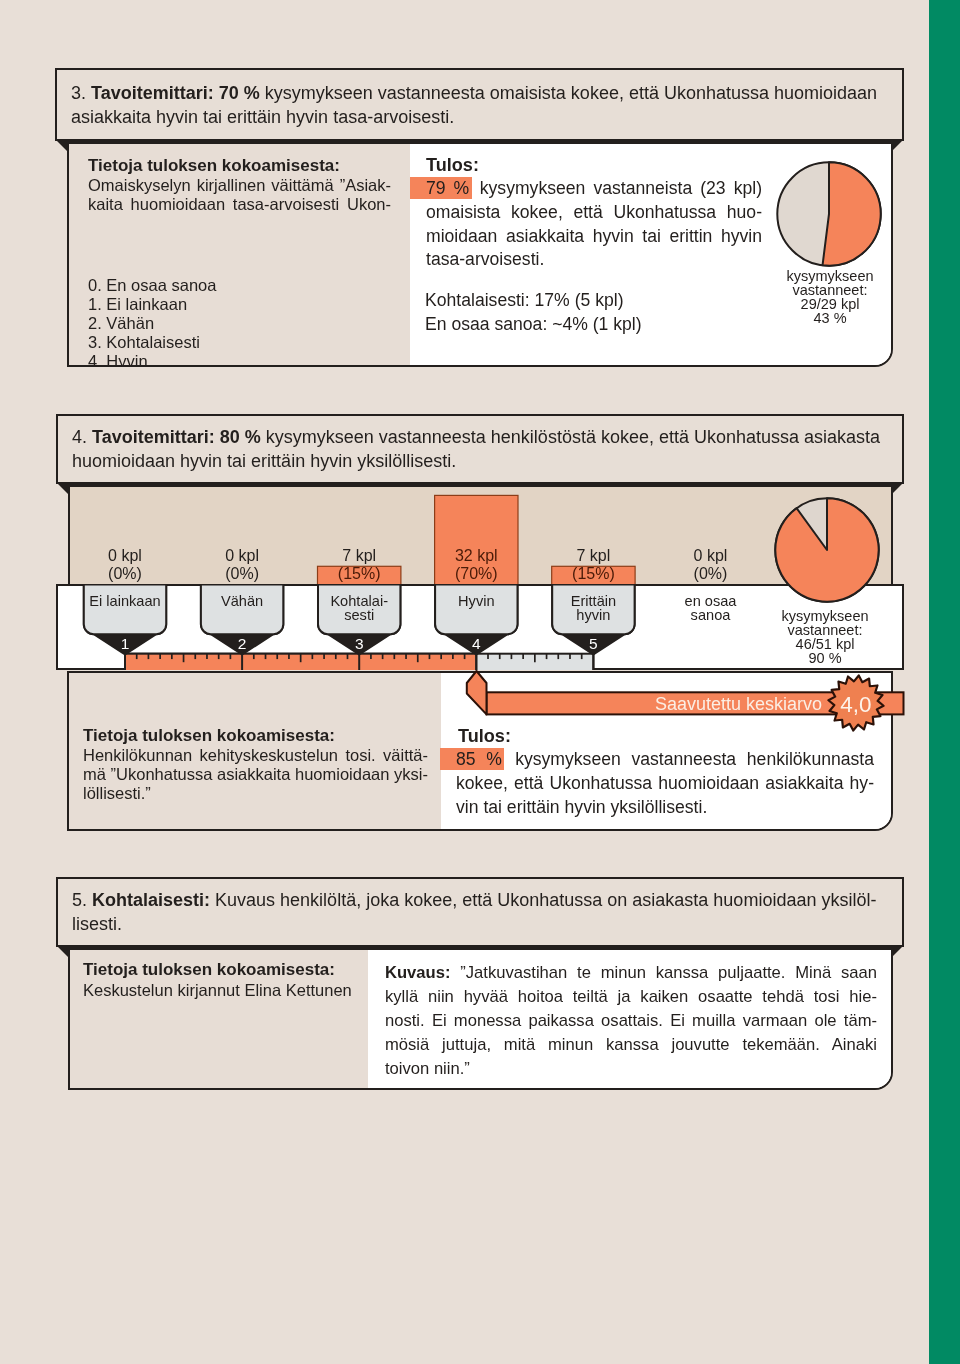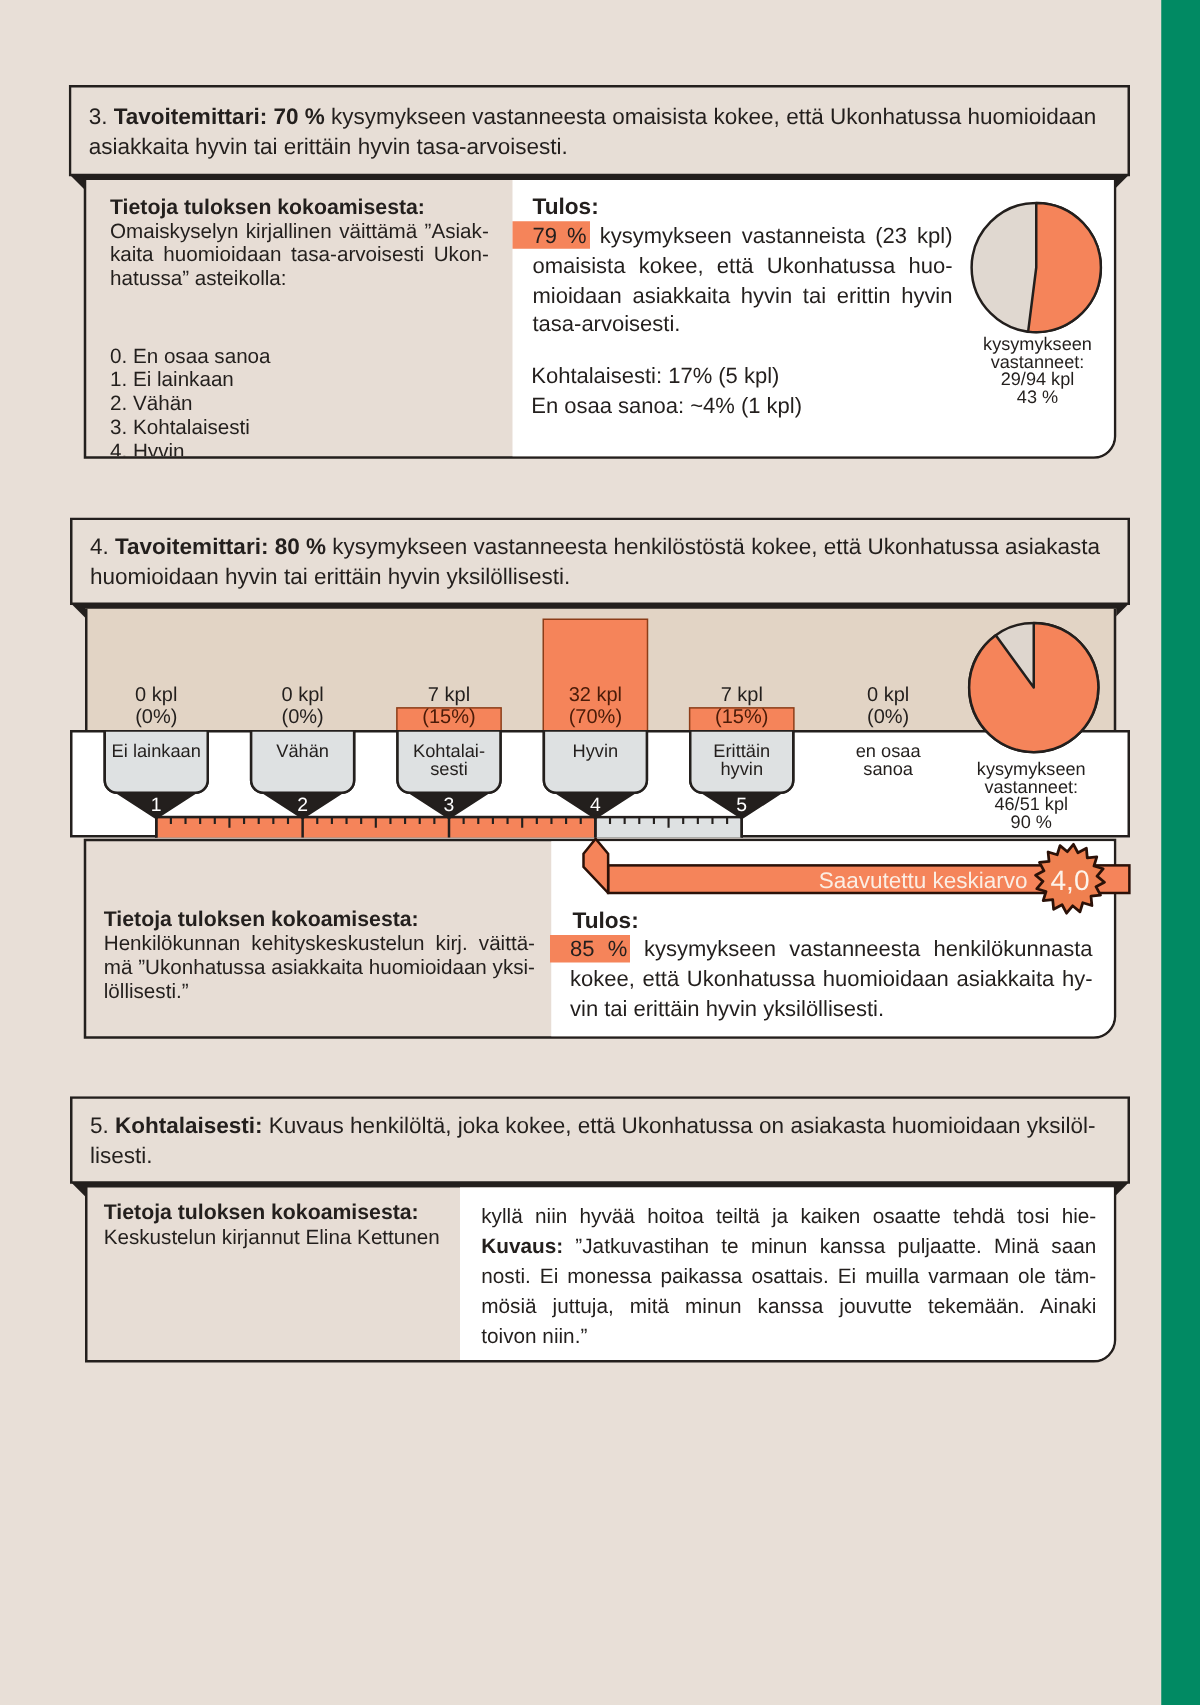--- a/index.html
+++ b/index.html
@@ -49,21 +49,20 @@
     </div>
   </div>
 
   <div class="bodybox" style="left:67px;top:142px;width:826px;height:225px;border-bottom-right-radius:18px;">
     <div class="whitehalf" style="left:341px;top:-2px;width:487px;height:225px;border-bottom-right-radius:16px;"></div>
 
     <div class="info-title" style="left:19px;top:12px;">Tietoja tuloksen kokoamisesta:</div>
     <div class="info-body" style="left:19px;top:32px;width:303px;">
       <div class="jline">Omaiskyselyn kirjallinen väittämä ”Asiak-</div>
       <div class="jline">kaita huomioidaan tasa-arvoisesti Ukon-</div>
-      <div>hatussa” asteikolla:</div>
     </div>
     <div class="scale-list" style="left:19px;top:92px;">
       <div>0. En osaa sanoa</div>
       <div>1. Ei lainkaan</div>
       <div>2. Vähän</div>
       <div>3. Kohtalaisesti</div>
       <div>4. Hyvin</div>
       <div>5. Erittäin hyvin</div>
     </div>
 
@@ -79,21 +78,21 @@
       <div>En osaa sanoa: ~4% (1 kpl)</div>
     </div>
 
     <svg class="pie" style="position:absolute;left:707px;top:17px;" width="106" height="106" viewBox="0 0 106 106">
         <circle cx="53" cy="53" r="51.7" fill="#e0d8d0" stroke="#231f1d" stroke-width="2"></circle>
         <path d="M53,53 L53,1.2999999999999972 A51.7,51.7 0 1,1 46.52027182472547,104.29233005795851 Z" fill="#f5845a" stroke="#231f1d" stroke-width="2" stroke-linejoin="round"></path>
       </svg>
     <div class="piecap" style="left:689px;top:126px;width:144px;">
       <div>kysymykseen</div>
       <div>vastanneet:</div>
-      <div>29/94 kpl</div>
+      <div>29/29 kpl</div>
       <div>43 %</div>
     </div>
   </div>
 
   <div class="callout" style="left:57px;top:415px;width:848px;height:69px;">
     <svg width="860" height="92" viewBox="0 0 860 92">
       <path d="M1,1 H847 V69 L835,81 H13 L1,69 Z" fill="#231f1d"></path>
       <rect x="1" y="1" width="846" height="68" fill="#e7ded6" stroke="#231f1d" stroke-width="2"></rect>
     </svg>
     <div class="hdrtxt" style="left:15px;top:11px;width:834px;">
@@ -192,21 +191,21 @@
         <text x="537.4" y="64.7" text-anchor="middle" font-family="&quot;Liberation Sans&quot;, sans-serif" font-size="15.5" fill="#ffffff">5</text>
         <text x="654.5" y="21.9" text-anchor="middle" font-family="&quot;Liberation Sans&quot;, sans-serif" font-size="14.6" fill="#231f1d">en osaa</text>
         <text x="654.5" y="36.4" text-anchor="middle" font-family="&quot;Liberation Sans&quot;, sans-serif" font-size="14.6" fill="#231f1d">sanoa</text>
       </svg>
     </div>
 
   <div class="bodybox" style="left:67px;top:671px;width:826px;height:160px;border-bottom-right-radius:18px;">
     <div class="whitehalf" style="left:372px;top:-2px;width:456px;height:160px;border-bottom-right-radius:16px;"></div>
     <div class="info-title" style="left:14px;top:53px;">Tietoja tuloksen kokoamisesta:</div>
     <div class="info-body" style="left:14px;top:73px;width:345px;">
-      <div class="jline">Henkilökunnan kehityskeskustelun kirj. väittä-</div>
+      <div class="jline">Henkilökunnan kehityskeskustelun tosi. väittä-</div>
       <div class="jline">mä ”Ukonhatussa asiakkaita huomioidaan yksi-</div>
       <div>löllisesti.”</div>
     </div>
     <div class="res-title" style="left:389px;top:53px;">Tulos:</div>
     <div class="res-body" style="left:387px;top:75px;width:418px;">
       <div class="jline"><span class="badge">85 %</span><span> kysymykseen vastanneesta henkilökunnasta</span></div>
       <div class="jline">kokee, että Ukonhatussa huomioidaan asiakkaita hy-</div>
       <div>vin tai erittäin hyvin yksilöllisesti.</div>
     </div>
   </div>
@@ -241,20 +240,20 @@
       <div><span>5. </span><b>Kohtalaisesti:</b><span> Kuvaus henkilöltä, joka kokee, että Ukonhatussa on asiakasta huomioidaan yksilöl-</span></div>
       <div>lisesti.</div>
     </div>
   </div>
 
   <div class="bodybox" style="left:68px;top:948px;width:825px;height:142px;border-bottom-right-radius:18px;">
     <div class="whitehalf" style="left:298px;top:-2px;width:529px;height:142px;border-bottom-right-radius:16px;"></div>
     <div class="info-title" style="left:13px;top:10px;">Tietoja tuloksen kokoamisesta:</div>
     <div class="info-body" style="left:13px;top:31px;width:290px;text-align:left;">Keskustelun kirjannut Elina Kettunen</div>
     <div class="quote" style="left:315px;top:11px;width:492px;">
+      <div class="jline"><b>Kuvaus:</b><span> ”Jatkuvastihan te minun kanssa puljaatte. Minä saan</span></div>
       <div class="jline">kyllä niin hyvää hoitoa teiltä ja kaiken osaatte tehdä tosi hie-</div>
-      <div class="jline"><b>Kuvaus:</b><span> ”Jatkuvastihan te minun kanssa puljaatte. Minä saan</span></div>
       <div class="jline">nosti. Ei monessa paikassa osattais. Ei muilla varmaan ole täm-</div>
       <div class="jline">mösiä juttuja, mitä minun kanssa jouvutte tekemään. Ainaki</div>
       <div>toivon niin.”</div>
     </div>
   </div>
 </div>
 
 </body></html>

